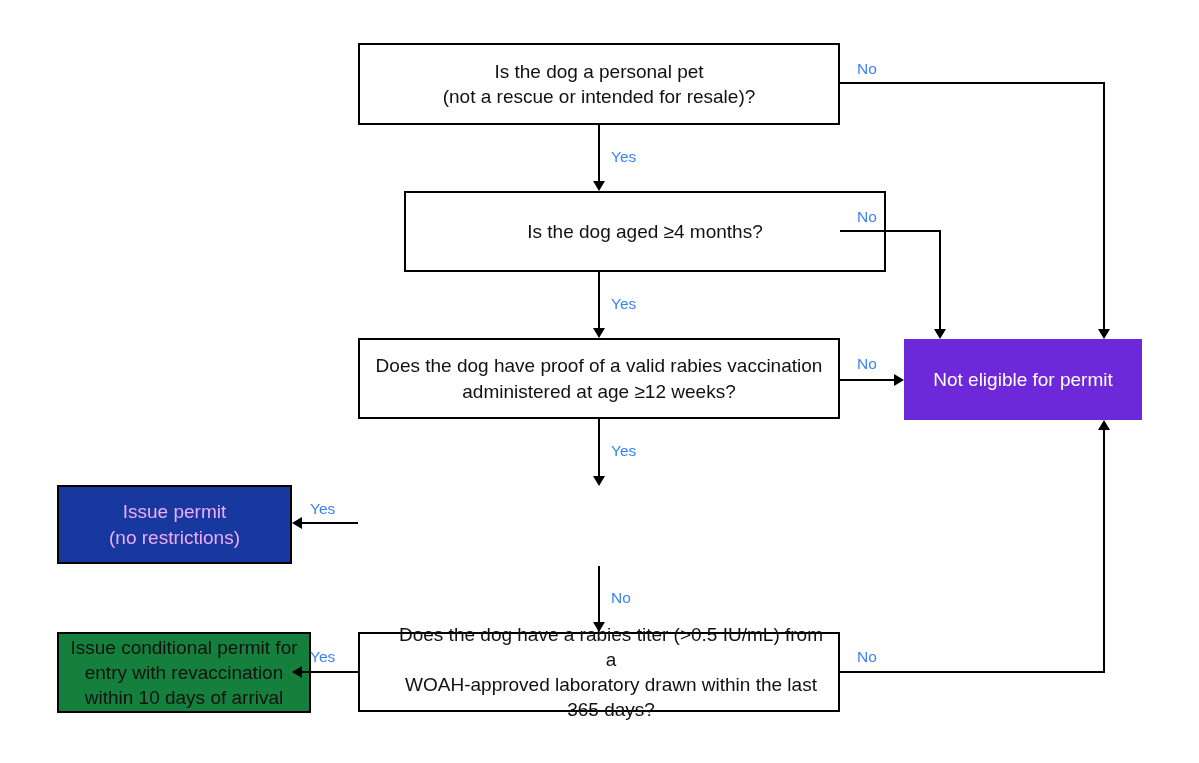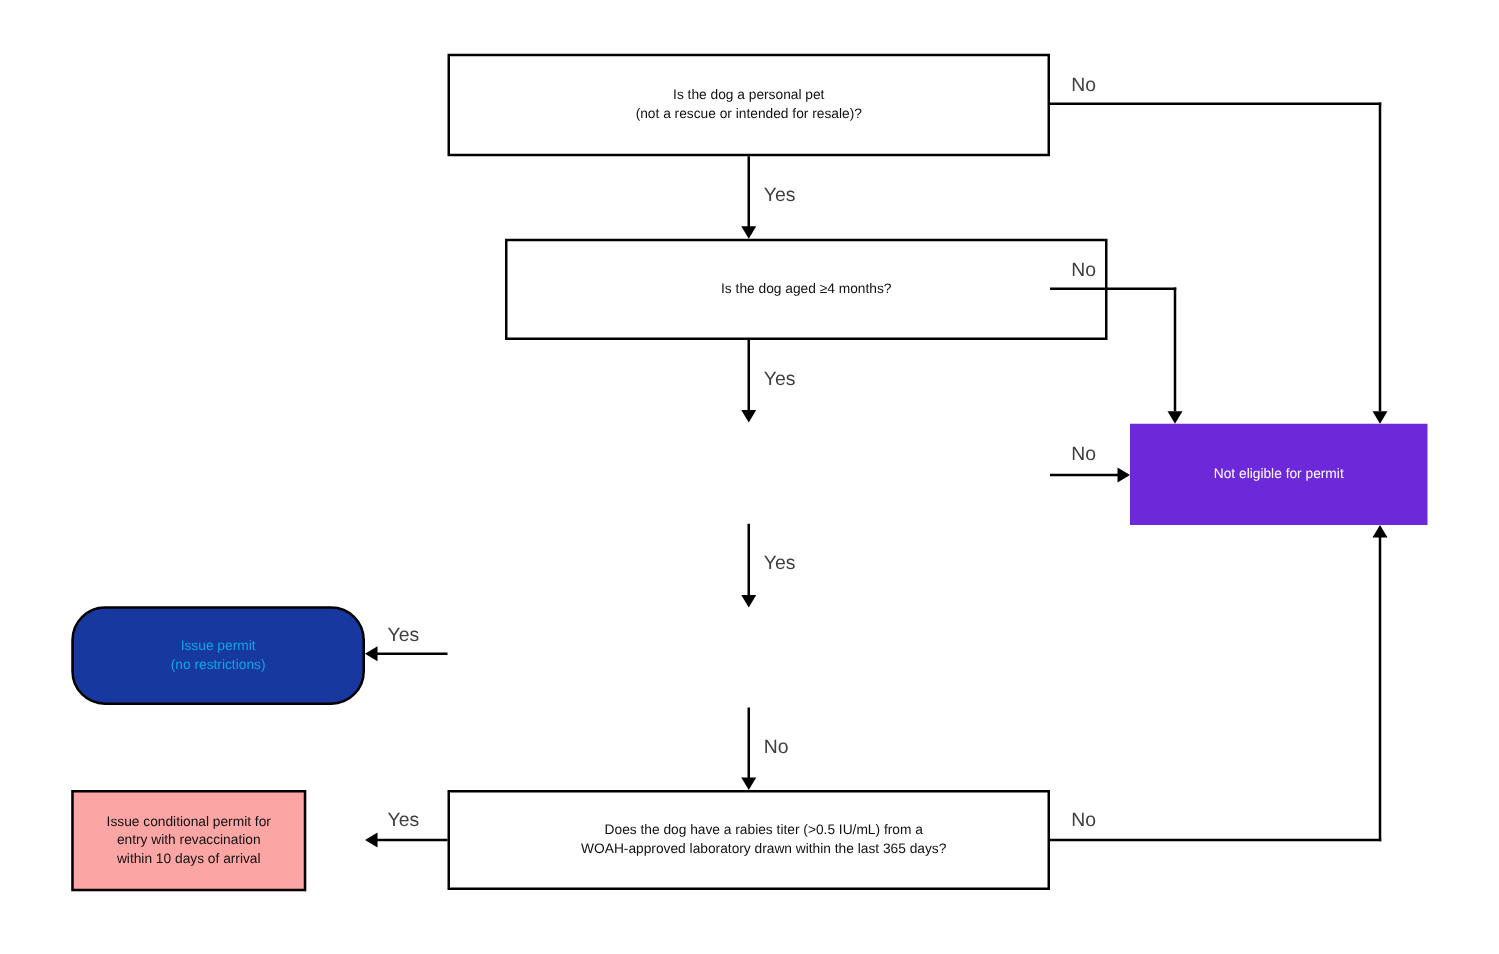--- a/index.html
+++ b/index.html
@@ -18,34 +18,33 @@
   }
   .node {
     position: absolute;
     box-sizing: border-box;
     display: flex;
     align-items: center;
     justify-content: center;
     text-align: center;
     border: 2px solid #000000;
     background: #ffffff;
-    font-size: 11px;
+    font-size: 19px;
     line-height: 1.32;
   }
   .node-text {
     white-space: pre-line;
     padding: 2px 8px;
   }
   .node.outcome-negative {
     border: none;
     color: #ffffff;
   }
   .node.outcome-positive {
-    color: #0ea5e9;
-    border-radius: 27px;
+    color: #f0abfc;
   }
   .node.outcome-conditional {
     color: #111111;
   }
   .line {
     position: absolute;
     background: #000000;
   }
   .ah {
     position: absolute;
@@ -69,54 +68,58 @@
   }
   .ah-right {
     border-top: 6px solid transparent;
     border-bottom: 6px solid transparent;
     border-left: 10px solid #000000;
   }
   .edge-label {
     position: absolute;
     font-size: 15.5px;
     line-height: 1;
-    color: #404040;
+    color: #3b82f6;
   }
 </style>
 </head>
 <body>
 
 <div id="canvas">
 
   <div class="node" style="left:358px; top:43px; width:482px; height:82px;">
     <span class="node-text">Is the dog a personal pet
 (not a rescue or intended for resale)?</span>
   </div>
 
   <div class="node" style="left:358px; top:191px; width:482px; height:81px;margin-left:46px;">
     <span class="node-text">Is the dog aged ≥4 months?</span>
   </div>
 
+  <div class="node" style="left:358px; top:338px; width:482px; height:81px;">
+    <span class="node-text">Does the dog have proof of a valid rabies vaccination
+administered at age ≥12 weeks?</span>
+  </div>
 
 
   <div class="node" style="left:358px; top:632px; width:482px; height:80px;padding-left:24px;">
     <span class="node-text">Does the dog have a rabies titer (&gt;0.5 IU/mL) from a
 WOAH-approved laboratory drawn within the last 365 days?</span>
   </div>
 
   <div class="node outcome-negative" style="left: 904px; top: 339px; width: 238px; height: 81px; background-color: #6d28d9;">
     <span class="node-text">Not eligible for permit</span>
   </div>
 
   <div class="node outcome-positive" style="left: 57px; top: 485px; width: 235px; height: 79px; background-color: rgb(23, 56, 158);">
     <span class="node-text">Issue permit
 (no restrictions)</span>
   </div>
 
-  <div class="node outcome-conditional" style="left: 57px; top: 632px; width: 188px; height: 81px; background-color: #fca5a5;">
+  <div class="node outcome-conditional" style="left: 57px; top: 632px; width: 254px; height: 81px; background-color: #15803d;">
     <span class="node-text">Issue conditional permit for
 entry with revaccination
 within 10 days of arrival</span>
   </div>
 
   <div class="line" style="left:840px; top:82px; width:265px; height:2px;"></div>
   <div class="line" style="left:1103px; top:82px; width:2px; height:247px;"></div>
   <div class="ah ah-down" style="left:1098px; top:329px;"></div>
   <div class="edge-label" style="left:857px; top:61px;">No</div>
 

